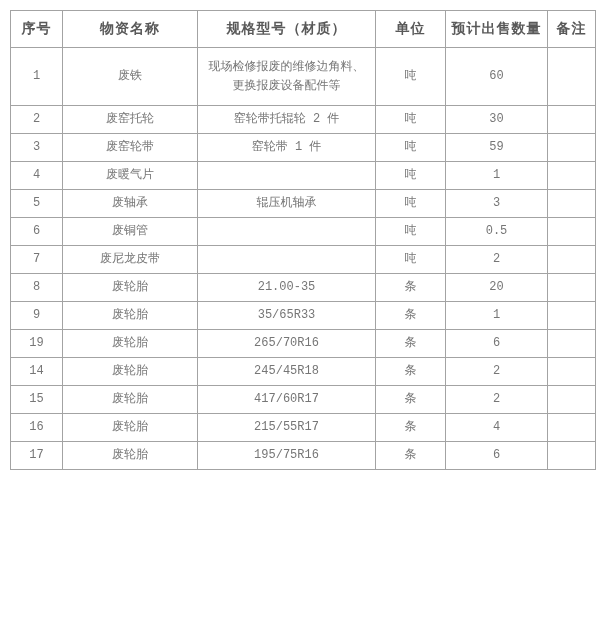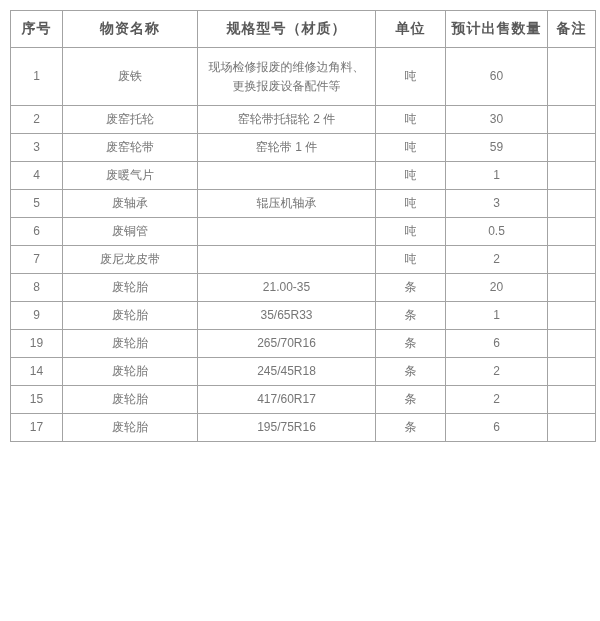--- a/index.html
+++ b/index.html
@@ -6,21 +6,21 @@
     margin: 0;
     padding: 0;
     background: #ffffff;
   }
   .page {
     width: 600px;
     height: 621px;
     box-sizing: border-box;
     padding: 10px 0 0 10px;
     background: #ffffff;
-    font-family: Liberation Sans, sans-serif;
+    font-family: Liberation Mono, monospace;
   }
   table.materials {
     border-collapse: collapse;
     width: 585px;
     table-layout: fixed;
   }
   table.materials th,
   table.materials td {
     border: 1px solid #a3a3a3;
     text-align: center;
@@ -167,20 +167,28 @@
         </tr>
         <tr>
           <td>15</td>
           <td>废轮胎</td>
           <td>417/60R17</td>
           <td>条</td>
           <td>2</td>
           <td></td>
         </tr>
         <tr>
+          <td>16</td>
+          <td>废轮胎</td>
+          <td>215/55R17</td>
+          <td>条</td>
+          <td>4</td>
+          <td></td>
+        </tr>
+        <tr>
           <td>17</td>
           <td>废轮胎</td>
           <td>195/75R16</td>
           <td>条</td>
           <td>6</td>
           <td></td>
         </tr>
       </tbody>
   </table>
 </div>

